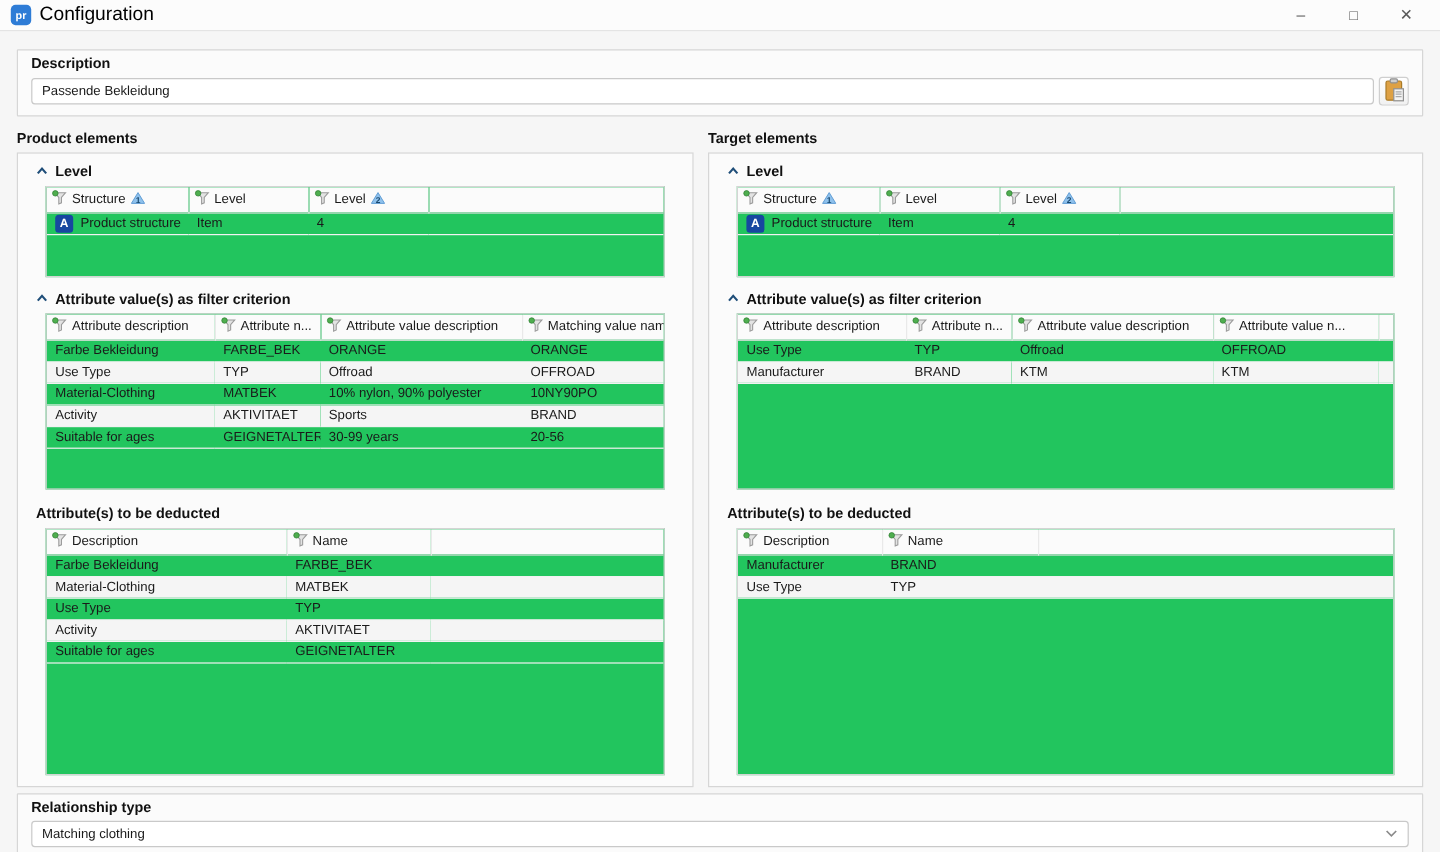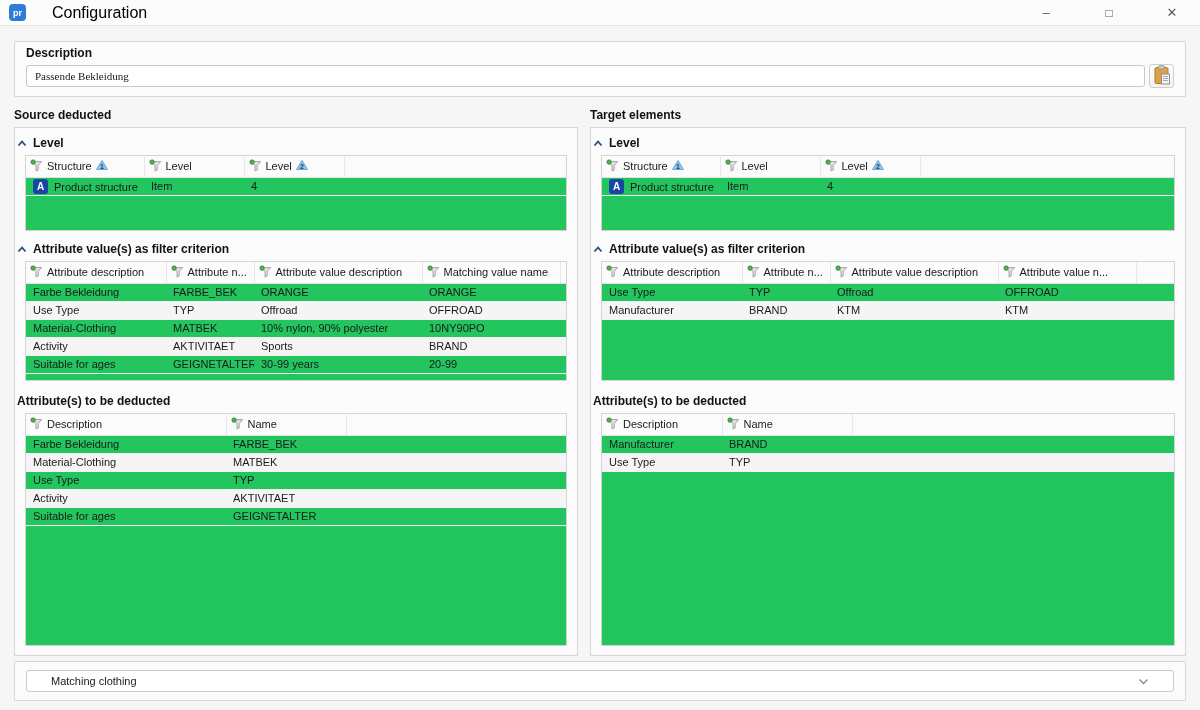--- a/index.html
+++ b/index.html
@@ -4,21 +4,21 @@
 <style>
   * { margin:0; padding:0; box-sizing:border-box; }
   html,body { width:1200px; height:710px; overflow:hidden; }
   body {
     font-family:"Liberation Sans", sans-serif;
     background:#f6f6f6; color:#1a1a1a; font-size:11px;
   }
   
   .titlebar {
     height:26px; background:#fcfcfc; border-bottom:1px solid #e4e4e4;
-    display:flex; align-items:center; padding:0 6px;gap:19px;
+    display:flex; align-items:center; padding:0 6px;
   }
   .app-icon {
     width:17px; height:17px; border-radius:4px; background:#2e7cd6;
     color:#fff; font-size:9px; font-weight:bold; display:flex;
     align-items:center; justify-content:center; margin:0 7px 0 3px;
   }
   .win-title { color:#000000; font-size:16px; flex:1; }
   .win-btn {
     width:44px; height:26px; display:flex; align-items:center; justify-content:center;
     color:#5a5a5a; font-size:13px; cursor:default;
@@ -27,41 +27,41 @@
   
   .content { padding:15px 14px 0; }
   .groupbox {
     border:1px solid #d6d6d6; background:#fbfbfb; border-radius:1px;
   }
   .desc-box { padding:4px 11px 8px; margin-bottom:11px; }
   .bold-label { font-weight:bold; font-size:12px; color:#111; }
   .desc-row { display:flex; align-items:center; margin-top:4px; }
   .text-input {
     flex:1; height:22px; border:1px solid #c9c9c9; border-radius:3px;
-    background:#fff; font-family:Liberation Serif, serif; font-size:11px;
+    background:#fff; font-family:Liberation Sans, sans-serif; font-size:11px;
     padding:0 8px; color:#1a1a1a; outline:none;
   }
   .icon-btn {
     width:25px; height:24px; margin-left:4px; border:1px solid #cfcfcf; border-radius:3px;
     background:linear-gradient(#ffffff,#f1f1f1); display:flex; align-items:center;
     justify-content:center; cursor:default;
   }
   
   .cols { display:grid; grid-template-columns:564px 1fr; gap:12px; }
   .panel-titles { margin:0 0 5px; }
   .panels-row { height:529px; margin-bottom:5px; }
-  .panel { border:1px solid #d6d6d6; background:#fbfbfb; padding:5px 2px; display:flex; flex-direction:column; }
+  .panel { border:1px solid #d6d6d6; background:#fbfbfb; padding:5px 15px; display:flex; flex-direction:column; }
   .sec-header { display:flex; align-items:center; gap:6px; height:16px; margin:2px 0 4px; }
   .sec-header .sec-title { font-weight:bold; font-size:12px; color:#111; }
   .sec-header.static { padding-left:0; }
   .gridbox {
     border:1px solid #d4d4d4; background:#22c55e; overflow:hidden; margin:0 8px;
   }
   .gridbox.level  { height:76px;  margin-bottom:8px; }
-  .gridbox.filter { height:120px; margin-bottom:10px; }
+  .gridbox.filter { height:147px; margin-bottom:10px; }
   .gridbox.deduct { flex:1; margin-bottom:4px; }
   table { width:100%; border-collapse:collapse; table-layout:fixed; font-size:11px; }
   th {
     height:21px; font-weight:normal; text-align:left; background:#fbfbfb;
     border-bottom:1px solid #e2e2e2; border-right:1px solid #e9e9e9;
     padding:0 4px; white-space:nowrap; overflow:hidden; cursor:default;
   }
   th .th-inner { display:flex; align-items:center; gap:4px; }
   th.filler { border-right:none; }
   td {
@@ -77,21 +77,21 @@
   .a-badge {
     display:inline-flex; width:15px; height:15px; border-radius:3px; background:#1747a0;
     color:#fff; font-weight:bold; font-size:10px; align-items:center; justify-content:center;
     margin-right:6px; vertical-align:middle;
   }
   .cell-text { vertical-align:middle; }
   
   .rel-box { padding:4px 11px 8px; margin-top:0; }
   .dropdown {
     height:22px; border:1px solid #c9c9c9; border-radius:3px; background:#fff;
-    margin-top:4px; display:flex; align-items:center; padding:0 24px; cursor:default;
+    margin-top:4px; display:flex; align-items:center; padding:0 8px; cursor:default;
   }
   .dropdown .dd-value { flex:1; }
 </style>
 </head>
 <body>
 
 <div class="titlebar">
   <div class="app-icon">pr</div>
   <div class="win-title">Configuration</div>
   <div class="win-btn">–</div>
@@ -114,21 +114,21 @@
             <line x1="10" y1="11.5" x2="15" y2="11.5" stroke="#aaaaaa"></line>
             <line x1="10" y1="13.5" x2="15" y2="13.5" stroke="#aaaaaa"></line>
             <line x1="10" y1="15.5" x2="15" y2="15.5" stroke="#aaaaaa"></line>
           </svg>
         </span>
       </div>
     </div>
   </div>
 
   <div class="cols panel-titles">
-    <div class="bold-label">Source deducted</div>
+    <div class="bold-label">Product elements</div>
     <div class="bold-label">Target elements</div>
   </div>
 
   <div class="cols panels-row">
 
     <div class="panel">
       <div class="sec-header">
         <span>
           <svg width="10" height="7" viewBox="0 0 10 7">
               <polyline points="1.5,5.5 5,1.5 8.5,5.5" fill="none" stroke="#1f4e79" stroke-width="1.8"></polyline>
@@ -266,21 +266,21 @@
                 <td><span class="cell-text">Activity</span></td>
                 <td><span class="cell-text">AKTIVITAET</span></td>
                 <td><span class="cell-text">Sports</span></td>
                 <td><span class="cell-text">BRAND</span></td>
                 <td></td>
               </tr>
               <tr class="odd">
                 <td><span class="cell-text">Suitable for ages</span></td>
                 <td><span class="cell-text">GEIGNETALTER</span></td>
                 <td><span class="cell-text">30-99 years</span></td>
-                <td><span class="cell-text">20-99</span></td>
+                <td><span class="cell-text">20-56</span></td>
                 <td></td>
               </tr>
             </tbody>
         </table>
       </div>
 
       <div class="sec-header static">
         <span class="sec-title">Attribute(s) to be deducted</span>
       </div>
       <div class="gridbox deduct">
@@ -510,20 +510,21 @@
                 <td><span class="cell-text">TYP</span></td>
                 <td></td>
               </tr>
             </tbody>
         </table>
       </div>
     </div>
   </div>
 
   <div class="groupbox rel-box">
+    <div class="bold-label">Relationship type</div>
     <div class="dropdown">
       <span class="dd-value">Matching clothing</span>
       <span>
         <svg width="11" height="7" viewBox="0 0 11 7">
             <polyline points="1.5,1.5 5.5,5.5 9.5,1.5" fill="none" stroke="#8a8a8a" stroke-width="1.4"></polyline>
           </svg>
       </span>
     </div>
   </div>
 

